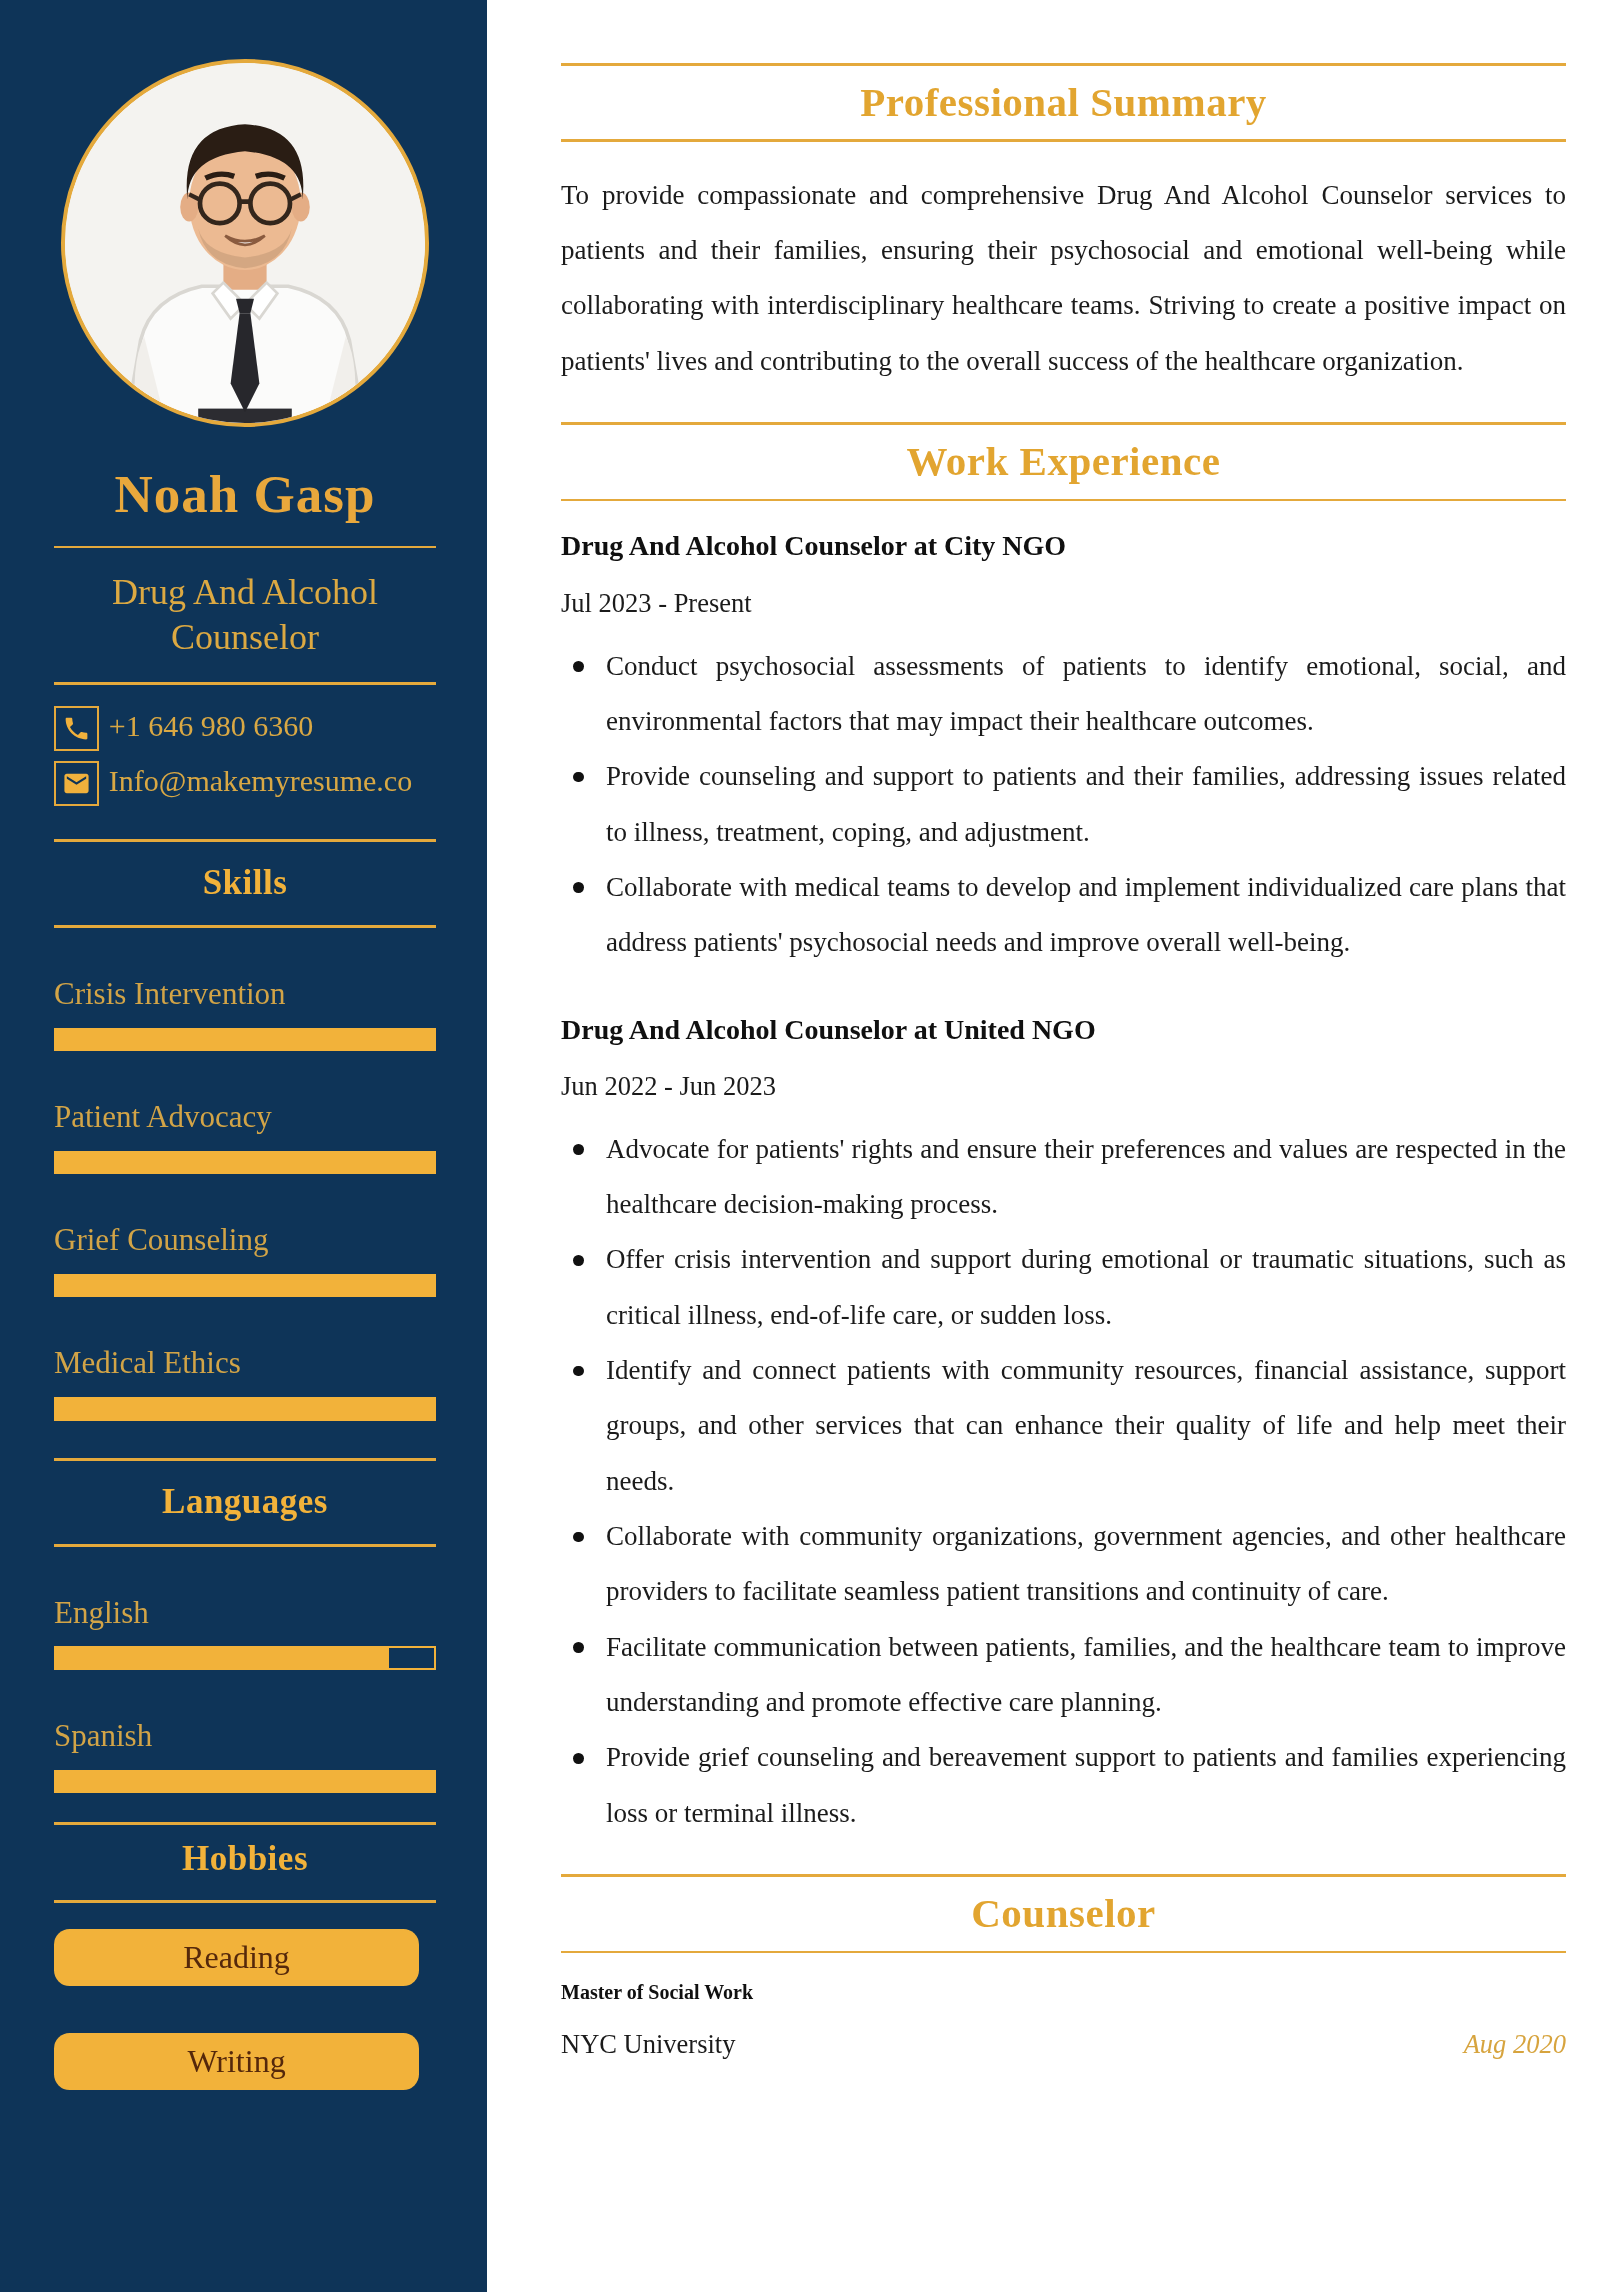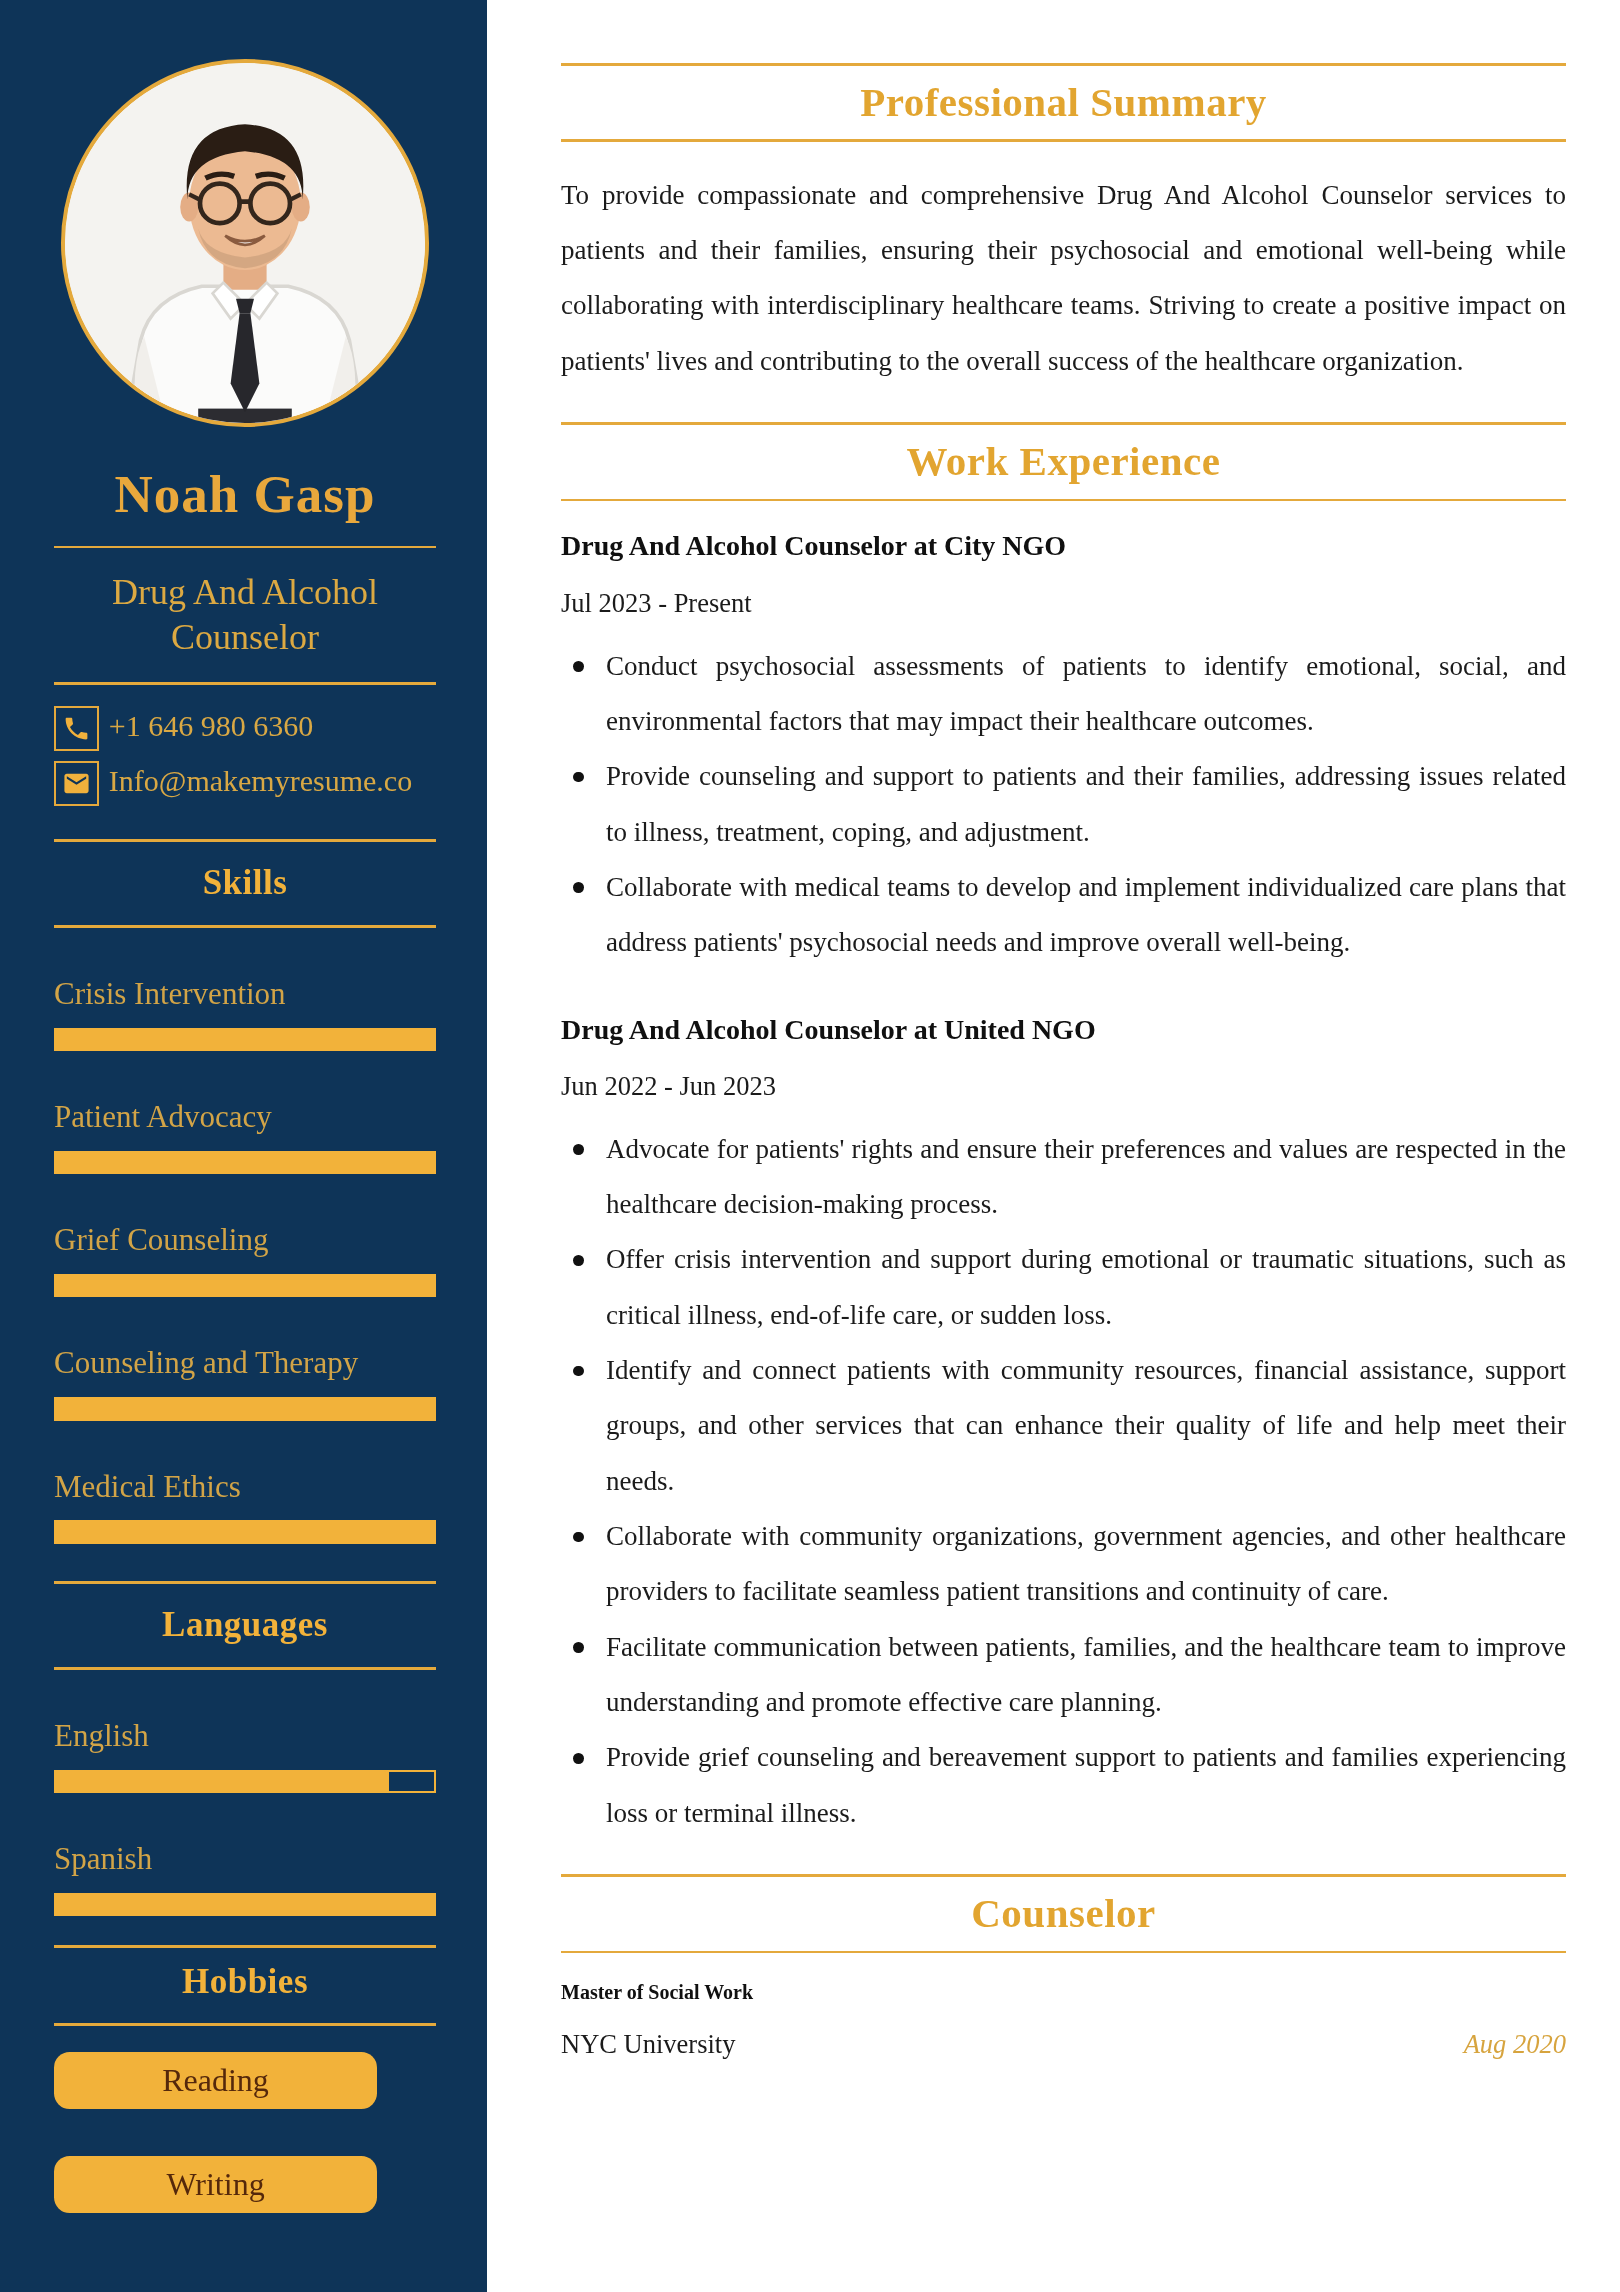--- a/index.html
+++ b/index.html
@@ -27,21 +27,21 @@
   .contact{margin-top:9.8px;}
   .contact-row{display:flex;align-items:flex-start;margin-bottom:9.8px;color:#D9A844;font-size:30px;line-height:1.35;}
   .icon-box{width:45px;height:45px;border:2.9px solid var(--gold-line);display:flex;align-items:center;justify-content:center;margin-right:9.8px;flex-shrink:0;}
   .icon-box svg{width:29px;height:29px;}
   .contact-text{overflow-wrap:anywhere;min-width:0;}
   .side-head{ text-align:center;color:var(--gold);font-size:35px;font-weight:bold;letter-spacing:0.5px;}
   .skill{margin-top:25.5px;}
   .skill-label{color:var(--gold-label);font-size:31px;margin-bottom:15.7px;margin-top:48px;}
   .bar-track{height:23.5px;border:2.9px solid var(--gold);width:100%;}
   .bar-fill{height:100%;background:var(--gold);}
-  .hobby-btn{width:323px;height:57px;background:var(--gold);border-radius:15.7px;display:flex;align-items:center;justify-content:center;color:var(--btn-text);font-size:32px;margin-top:25.5px;}
+  .hobby-btn{width:365px;height:57px;background:var(--gold);border-radius:15.7px;display:flex;align-items:center;justify-content:center;color:var(--btn-text);font-size:32px;margin-top:25.5px;}
   .hobby-btn + .hobby-btn{margin-top:47px;}
 
   
   .main{flex:1;padding:63px 54px 0 74px;background:#ffffff;}
   .rule-main{border:none;height:2.9px;background:var(--gold-line);}
   .sec-head{text-align:center;color:#E2A530;font-size:41px;font-weight:bold;margin:11.8px 0 13.7px 0;letter-spacing:0.5px;}
   .summary-text{margin-top:25.5px;font-size:27px;line-height:2.05;text-align:justify;color:var(--ink);}
   .section{margin-top:33px;}
   .job{margin-top:29px;}
   .job + .job{margin-top:43px;}
@@ -143,26 +143,20 @@
           <div class="bar-fill" style="width: 100%;"></div>
         </div>
       </div>
         <div class="skill">
         <div class="skill-label">Grief Counseling</div>
         <div class="bar-track">
           <div class="bar-fill" style="width: 100%;"></div>
         </div>
       </div>
         <div class="skill">
-        <div class="skill-label">Counseling and Therapy</div>
-        <div class="bar-track">
-          <div class="bar-fill" style="width: 100%;"></div>
-        </div>
-      </div>
-        <div class="skill">
         <div class="skill-label">Medical Ethics</div>
         <div class="bar-track">
           <div class="bar-fill" style="width: 100%;"></div>
         </div>
       </div>
       </div>
 
     <hr class="rule-side" style="margin-top:37px;">
     <div class="side-head">Languages</div>
     <hr class="rule-side">

